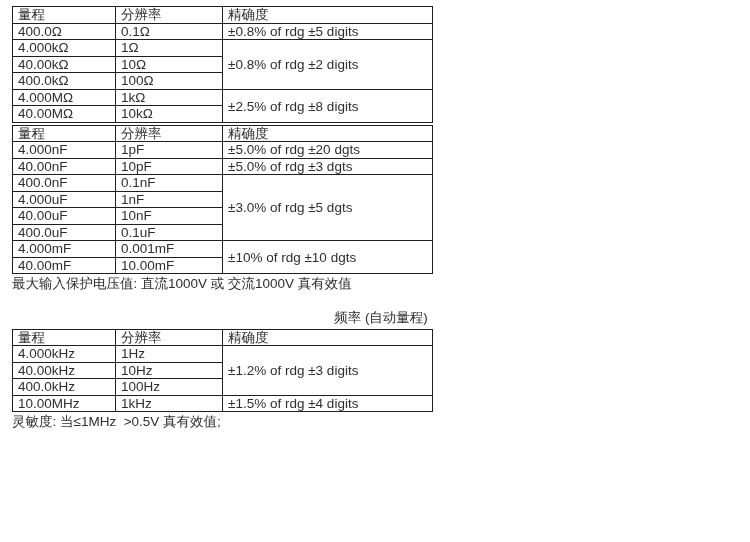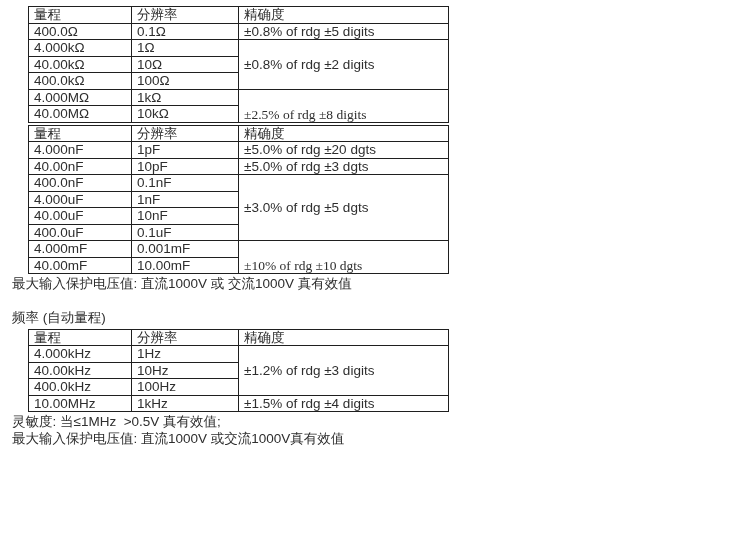--- a/index.html
+++ b/index.html
@@ -13,43 +13,43 @@
   }
   .content { padding: 4px 0 0 12px; }
   .section-title {
     height: 19px; line-height: 19px;
     white-space: pre;
   }
   table.spec {
     border-collapse: collapse;
     table-layout: fixed;
     width: 420px;
-    margin: 2px 0 2px 16px;
+    margin: 2px 0 2px 0;
   }
   table.spec td, table.spec th {
     border: 1px solid #1f1f1f;
     height: 16.5px;
     line-height: 15px;
     padding: 0 2px 0 5px;
     font-weight: normal;
     font-size: 13.5px;
     text-align: left;
     vertical-align: middle;
     white-space: nowrap;
     overflow: hidden;
   }
-  table.spec td.va-top { vertical-align: top; padding-top: 17px; font-family: Liberation Serif, serif; }
+  table.spec td.va-top { vertical-align: top; padding-top: 9px; }
   col.c1 { width: 103px; }
   col.c2 { width: 107px; }
   col.c3 { width: 210px; }
   .note {
     line-height: 16.5px;
     white-space: pre-wrap;
   }
-  .gap-before { margin-top: 15px; }
+  .gap-before { margin-top: 15px; text-align: center; }
 </style>
 </head>
 <body>
 
 <div class="content">
 
 
   <table class="spec">
     <colgroup>
         <col class="c1">
@@ -176,15 +176,14 @@
     </tr>
     <tr>
       <td>10.00MHz</td>
       <td>1kHz</td>
       <td>±1.5% of rdg ±4 digits</td>
     </tr>
   </tbody>
     </table>
 
   <div class="note">灵敏度: 当≤1MHz  &gt;0.5V 真有效值;</div>
-  <div class="note">最大输入保护电压值: 直流1000V 或交流1000V真有效值</div>
 
 </div>
 
 </body></html>

